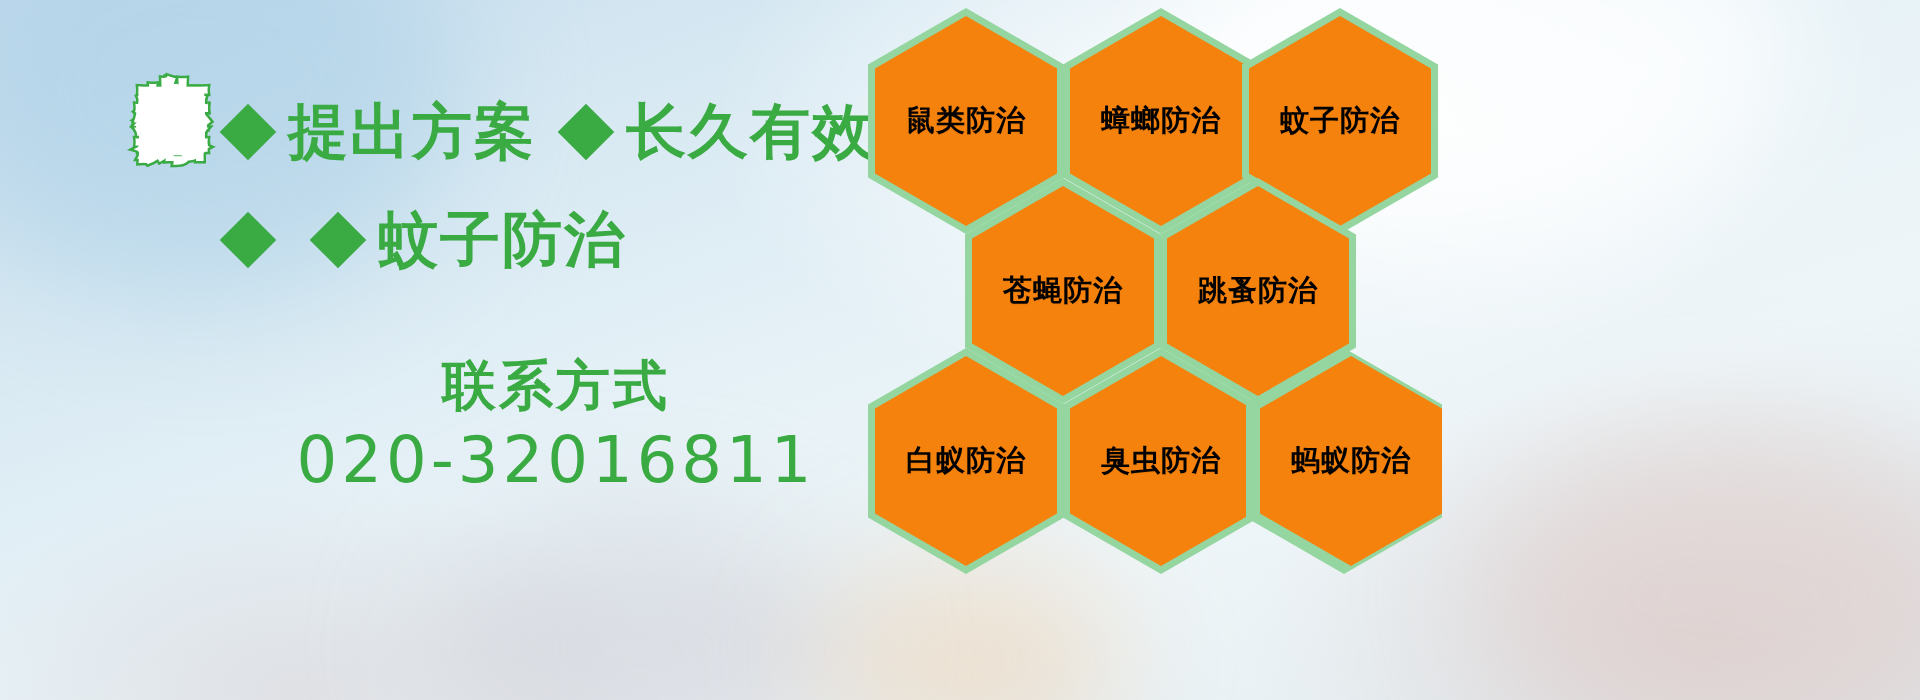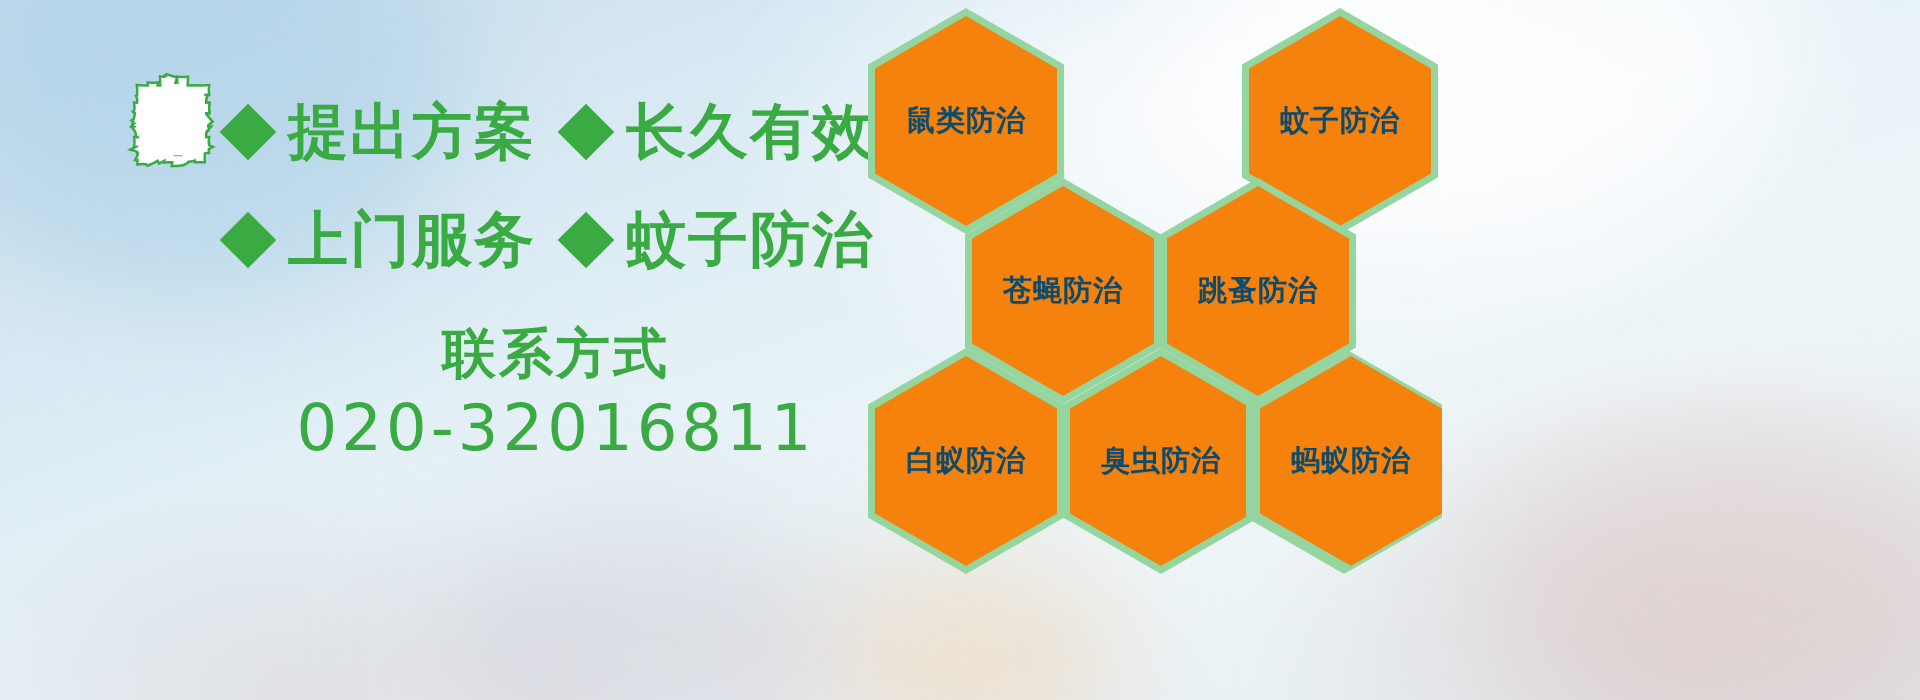--- a/index.html
+++ b/index.html
@@ -42,39 +42,39 @@
   .feature-item{display:flex;align-items:center;color:#3aaa43;}
   .diamond{
     display:inline-block;width:40px;height:40px;background:#3aaa43;
     transform:rotate(45deg);margin-right:20px;flex:none;
   }
   .feature-label{font-size:60px;font-weight:bold;letter-spacing:2px;white-space:nowrap;}
   .gap{width:30px;flex:none;}
 
   
   #contact{position:absolute;left:236px;top:320px;width:640px;text-align:center;color:#3aaa43;}
-  #contact-title{font-size:54px;font-weight:bold;letter-spacing:3px;line-height:1.25;}
+  #contact-title{font-size:54px;font-weight:bold;letter-spacing:3px;line-height:1.25;margin-top:32px;}
   .phone{font-size:64px;font-weight:400;letter-spacing:4px;line-height:1.28;}
 
   
   #hex-grid{position:absolute;left:860px;top:0;width:600px;height:700px;}
   .hex{
     position:absolute;width:196px;height:226px;
     clip-path:polygon(50% 0%,100% 25%,100% 75%,50% 100%,0% 75%,0% 25%);
     background:#95d6a0;
     display:flex;align-items:center;justify-content:center;
   }
   .hex .inner{
     width:182px;height:210px;
     clip-path:polygon(50% 0%,100% 25%,100% 75%,50% 100%,0% 75%,0% 25%);
     background:#f5820c;
     display:flex;align-items:center;justify-content:center;
   }
   .hex-label{
-    color:#0c4a6e;font-size:29px;font-weight:bold;letter-spacing:1px;
+    color:#000000;font-size:29px;font-weight:bold;letter-spacing:1px;
     white-space:nowrap;text-shadow:0 1px 1px rgba(0,0,0,.06);
   }
   
   .hex.r1c1{left:8px;top:8px;}
   .hex.r1c2{left:203px;top:8px;}
   .hex.r1c3{left:382px;top:8px;}
   
   .hex.r2c1{left:105px;top:178px;}
   .hex.r2c2{left:300px;top:178px;}
   
@@ -103,39 +103,43 @@
       </div>
       <span class="gap"></span>
       <div class="feature-item">
         <span class="diamond"></span>
         <span class="feature-label">长久有效</span>
       </div>
     </div>
     <div class="feature-row">
       <div class="feature-item">
         <span class="diamond"></span>
-        <span class="feature-label">上门服务</span>
       </div>
       <span class="gap"></span>
       <div class="feature-item">
         <span class="diamond"></span>
         <span class="feature-label">蚊子防治</span>
       </div>
     </div>
   </div>
 
   <div id="contact">
     <div id="contact-title">联系方式</div>
     <div class="phone">020-32016811</div>
   </div>
 
   <div id="hex-grid">
     <div class="hex r1c1">
       <div class="inner">
         <span class="hex-label">鼠类防治</span>
+      </div>
+    </div>
+    <div class="hex r1c2">
+      <div class="inner">
+        <span class="hex-label">蟑螂防治</span>
       </div>
     </div>
     <div class="hex r1c3">
       <div class="inner">
         <span class="hex-label">蚊子防治</span>
       </div>
     </div>
 
     <div class="hex r2c1">
       <div class="inner">

